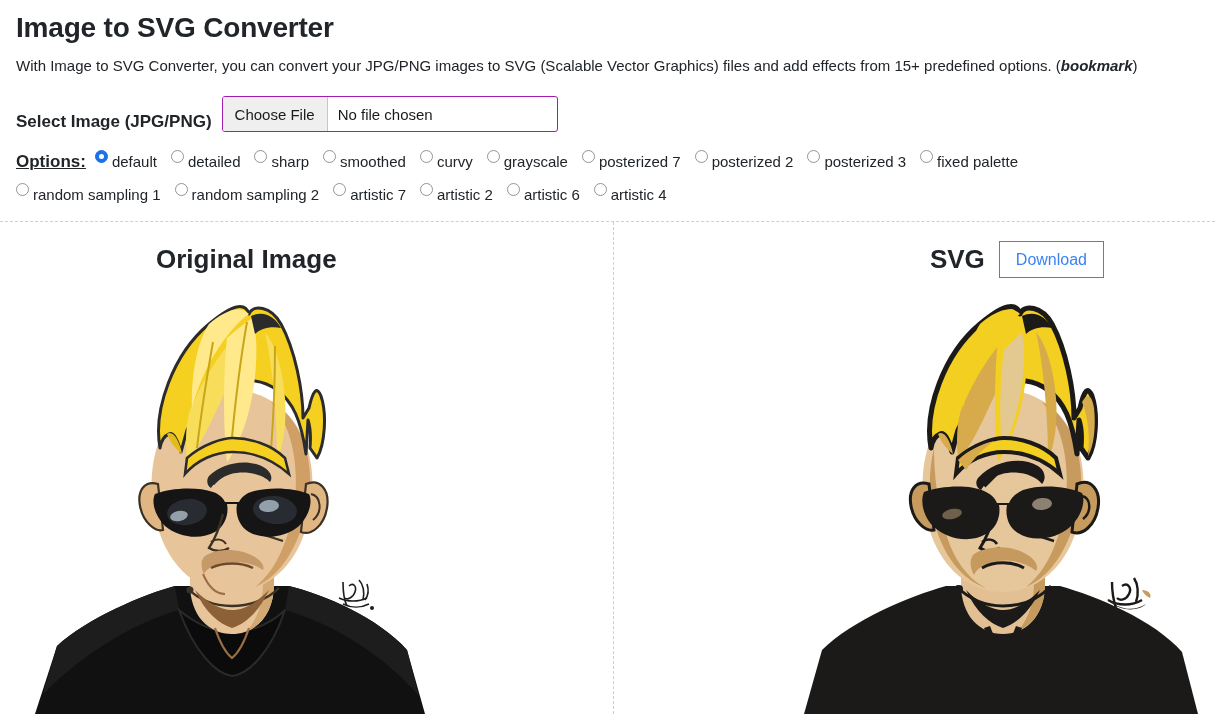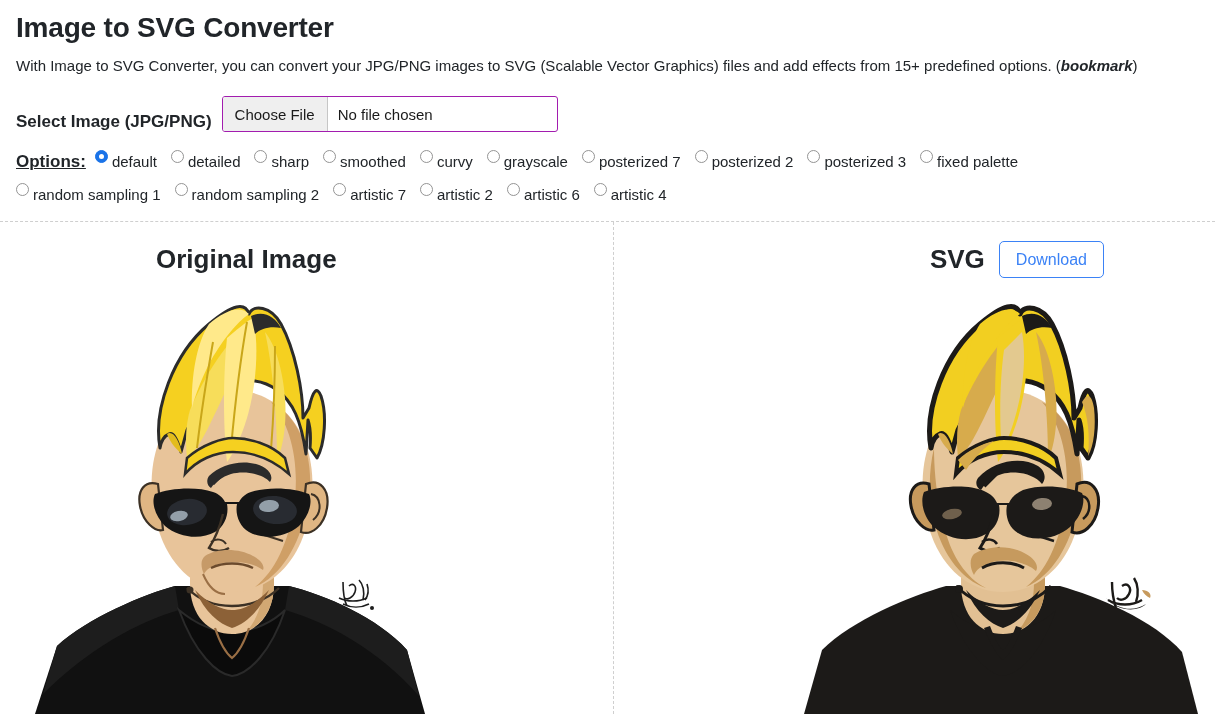--- a/index.html
+++ b/index.html
@@ -180,21 +180,21 @@
   .panel-title {
     font-size: 26px;
     font-weight: bold;
     color: #212529;
     white-space: nowrap;
   }
   .download-btn {
     border: 1px solid #3b82f6;
     color: #3b82f6;
     background: #ffffff;
-    border-radius: 5px;
+    border-radius: 0;
     font-size: 16px;
     padding: 8px 16px;
     line-height: 1.2;
     cursor: pointer;
     font-family: "Liberation Sans", sans-serif;
     white-space: nowrap;
   }
   .art-wrap {
     position: absolute;
     top: 76px;

